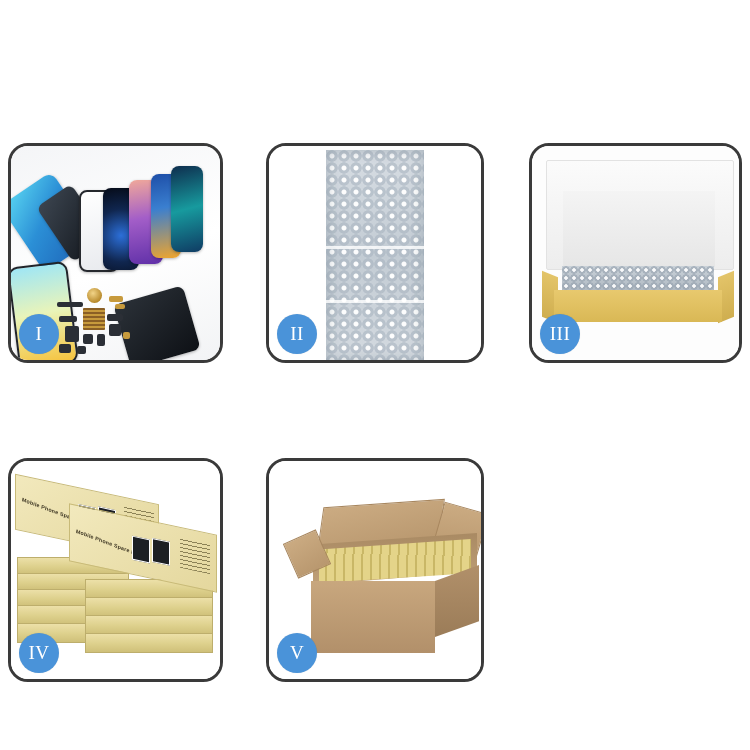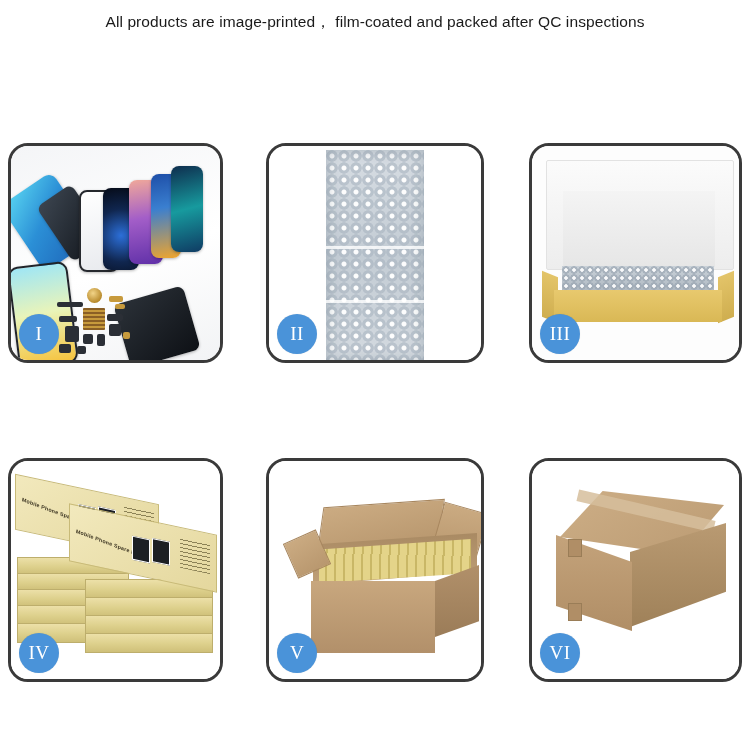--- a/index.html
+++ b/index.html
@@ -359,21 +359,20 @@
   .cc-tab {
     position: absolute;
     background: #b08e66;
     border: 1px solid #9a7d57;
   }
 </style>
 </head>
 <body>
 
 <div class="header">
-  <p class="page-subtitle">All products are image-printed， film-coated and packed after QC inspections</p>
 </div>
 
 <div class="panel-grid">
 
   <div class="panel panel-r1 panel-c1">
     <div class="panel-inner">
       <div class="scene-products">
         <div class="ph ph-blue-film"></div>
         <div class="ph ph-dark-small"></div>
         <div class="ph ph-glass"></div>
@@ -472,27 +471,14 @@
         <div class="co-inner"></div>
         <div class="co-goods"></div>
         <div class="co-flap co-flap-left"></div>
         <div class="co-side"></div>
         <div class="co-body-front"></div>
       </div>
       <div class="badge">V</div>
     </div>
   </div>
 
-  <div class="panel panel-r2 panel-c3">
-    <div class="panel-inner">
-      <div class="scene-carton-closed">
-        <div class="cc-top"></div>
-        <div class="cc-tape"></div>
-        <div class="cc-right"></div>
-        <div class="cc-front"></div>
-        <div class="cc-tab" style="left:36px; top:78px; width:12px; height:16px;"></div>
-        <div class="cc-tab" style="left:36px; top:142px; width:12px; height:16px;"></div>
-      </div>
-      <div class="badge">VI</div>
-    </div>
-  </div>
 
 </div>
 
 </body></html>

